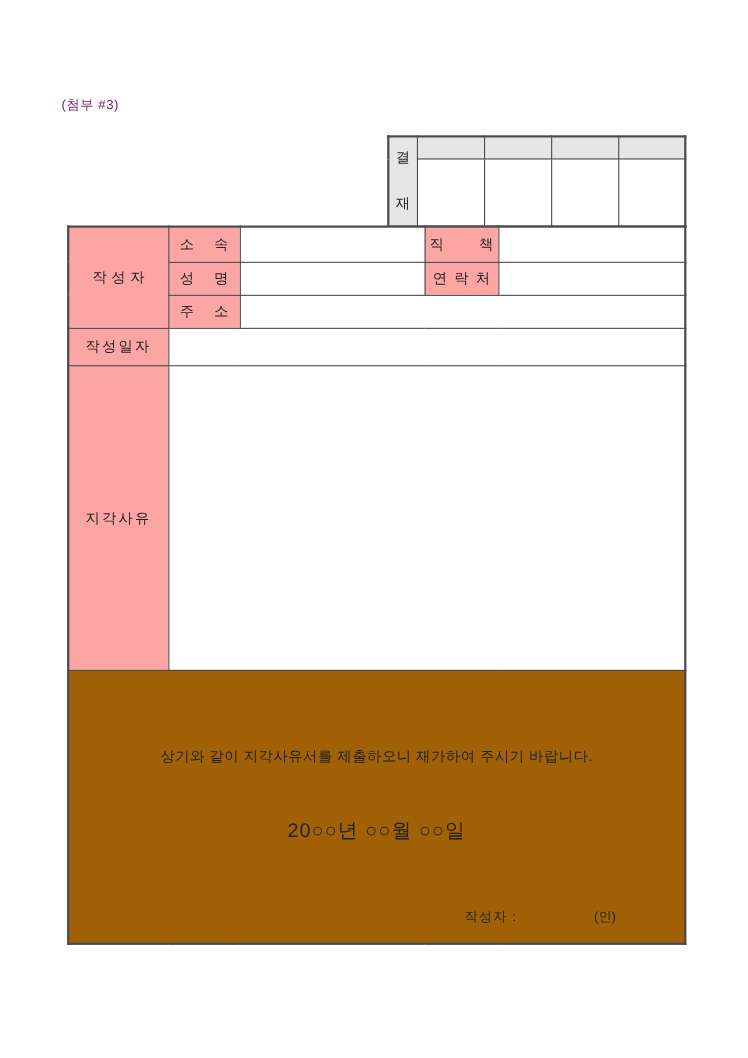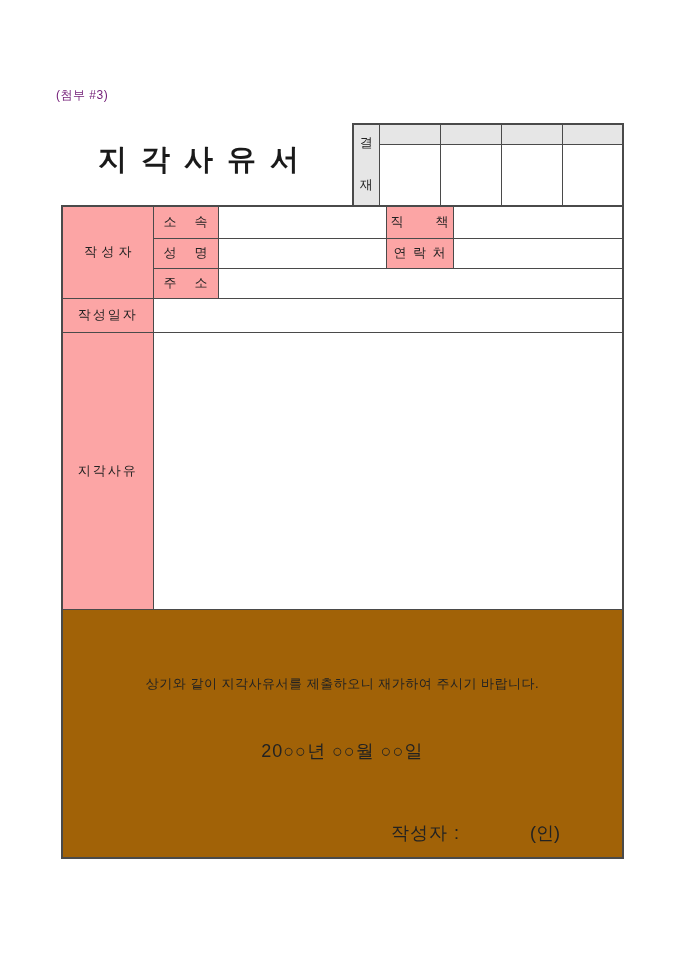--- a/index.html
+++ b/index.html
@@ -67,32 +67,31 @@
   .closing-statement {
     margin-top: 54px; text-align: center;
     font-size: 13px; letter-spacing: 0.5px;
   }
   .date-line {
     margin-top: 46px; text-align: center;
     font-size: 18px; letter-spacing: 1px;
   }
   .signature-row {
     margin-top: 58px; display: flex; justify-content: flex-end;
-    align-items: center; padding-right: 62px; font-size: 18px;
+    align-items: center; padding-right: 62px; font-size: 12px;
   }
   .signer-label { margin-right: 70px; letter-spacing: 1px; }
 </style>
 </head>
 <body>
 
 <div class="page">
 
   <div class="attachment-note">(첨부 #3)</div>
 
-  <div class="doc-title">지 각 사 유 서</div>
 
   <table class="approval">
     <colgroup>
       <col style="width:26px">
       <col style="width:61px">
         <col style="width:61px">
         <col style="width:61px">
         <col style="width:61px">
     </colgroup>
     <tbody>

